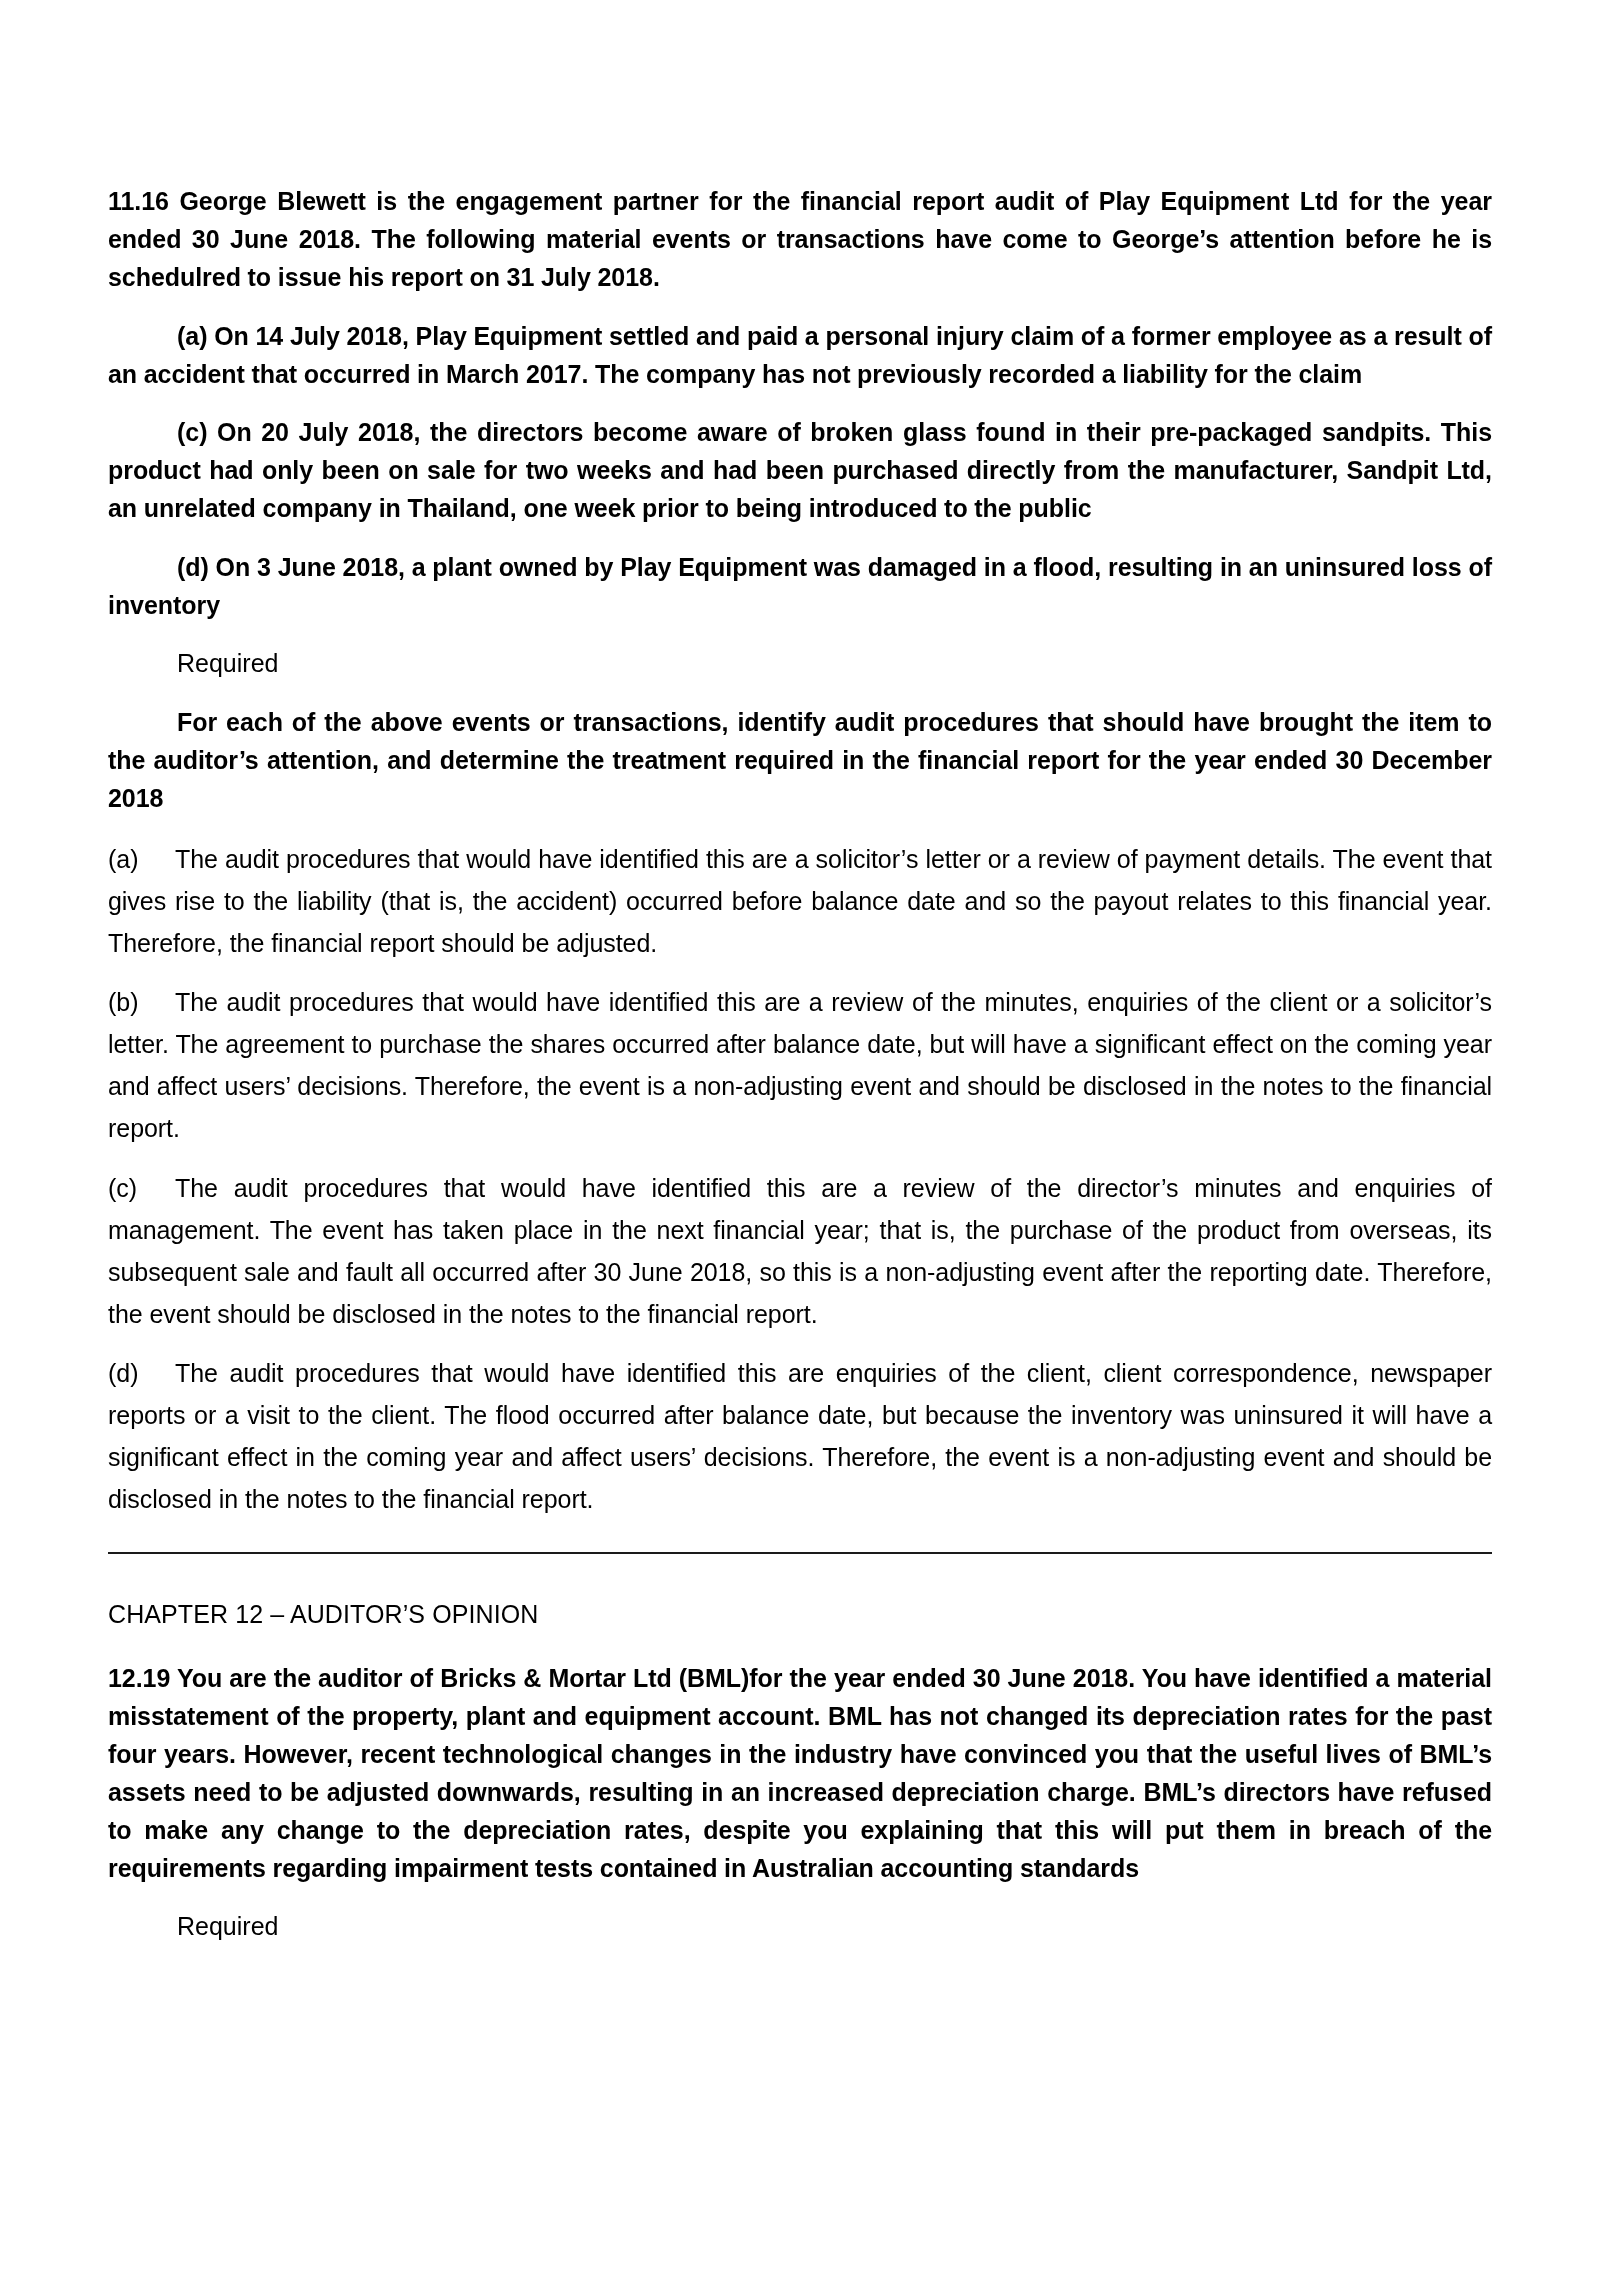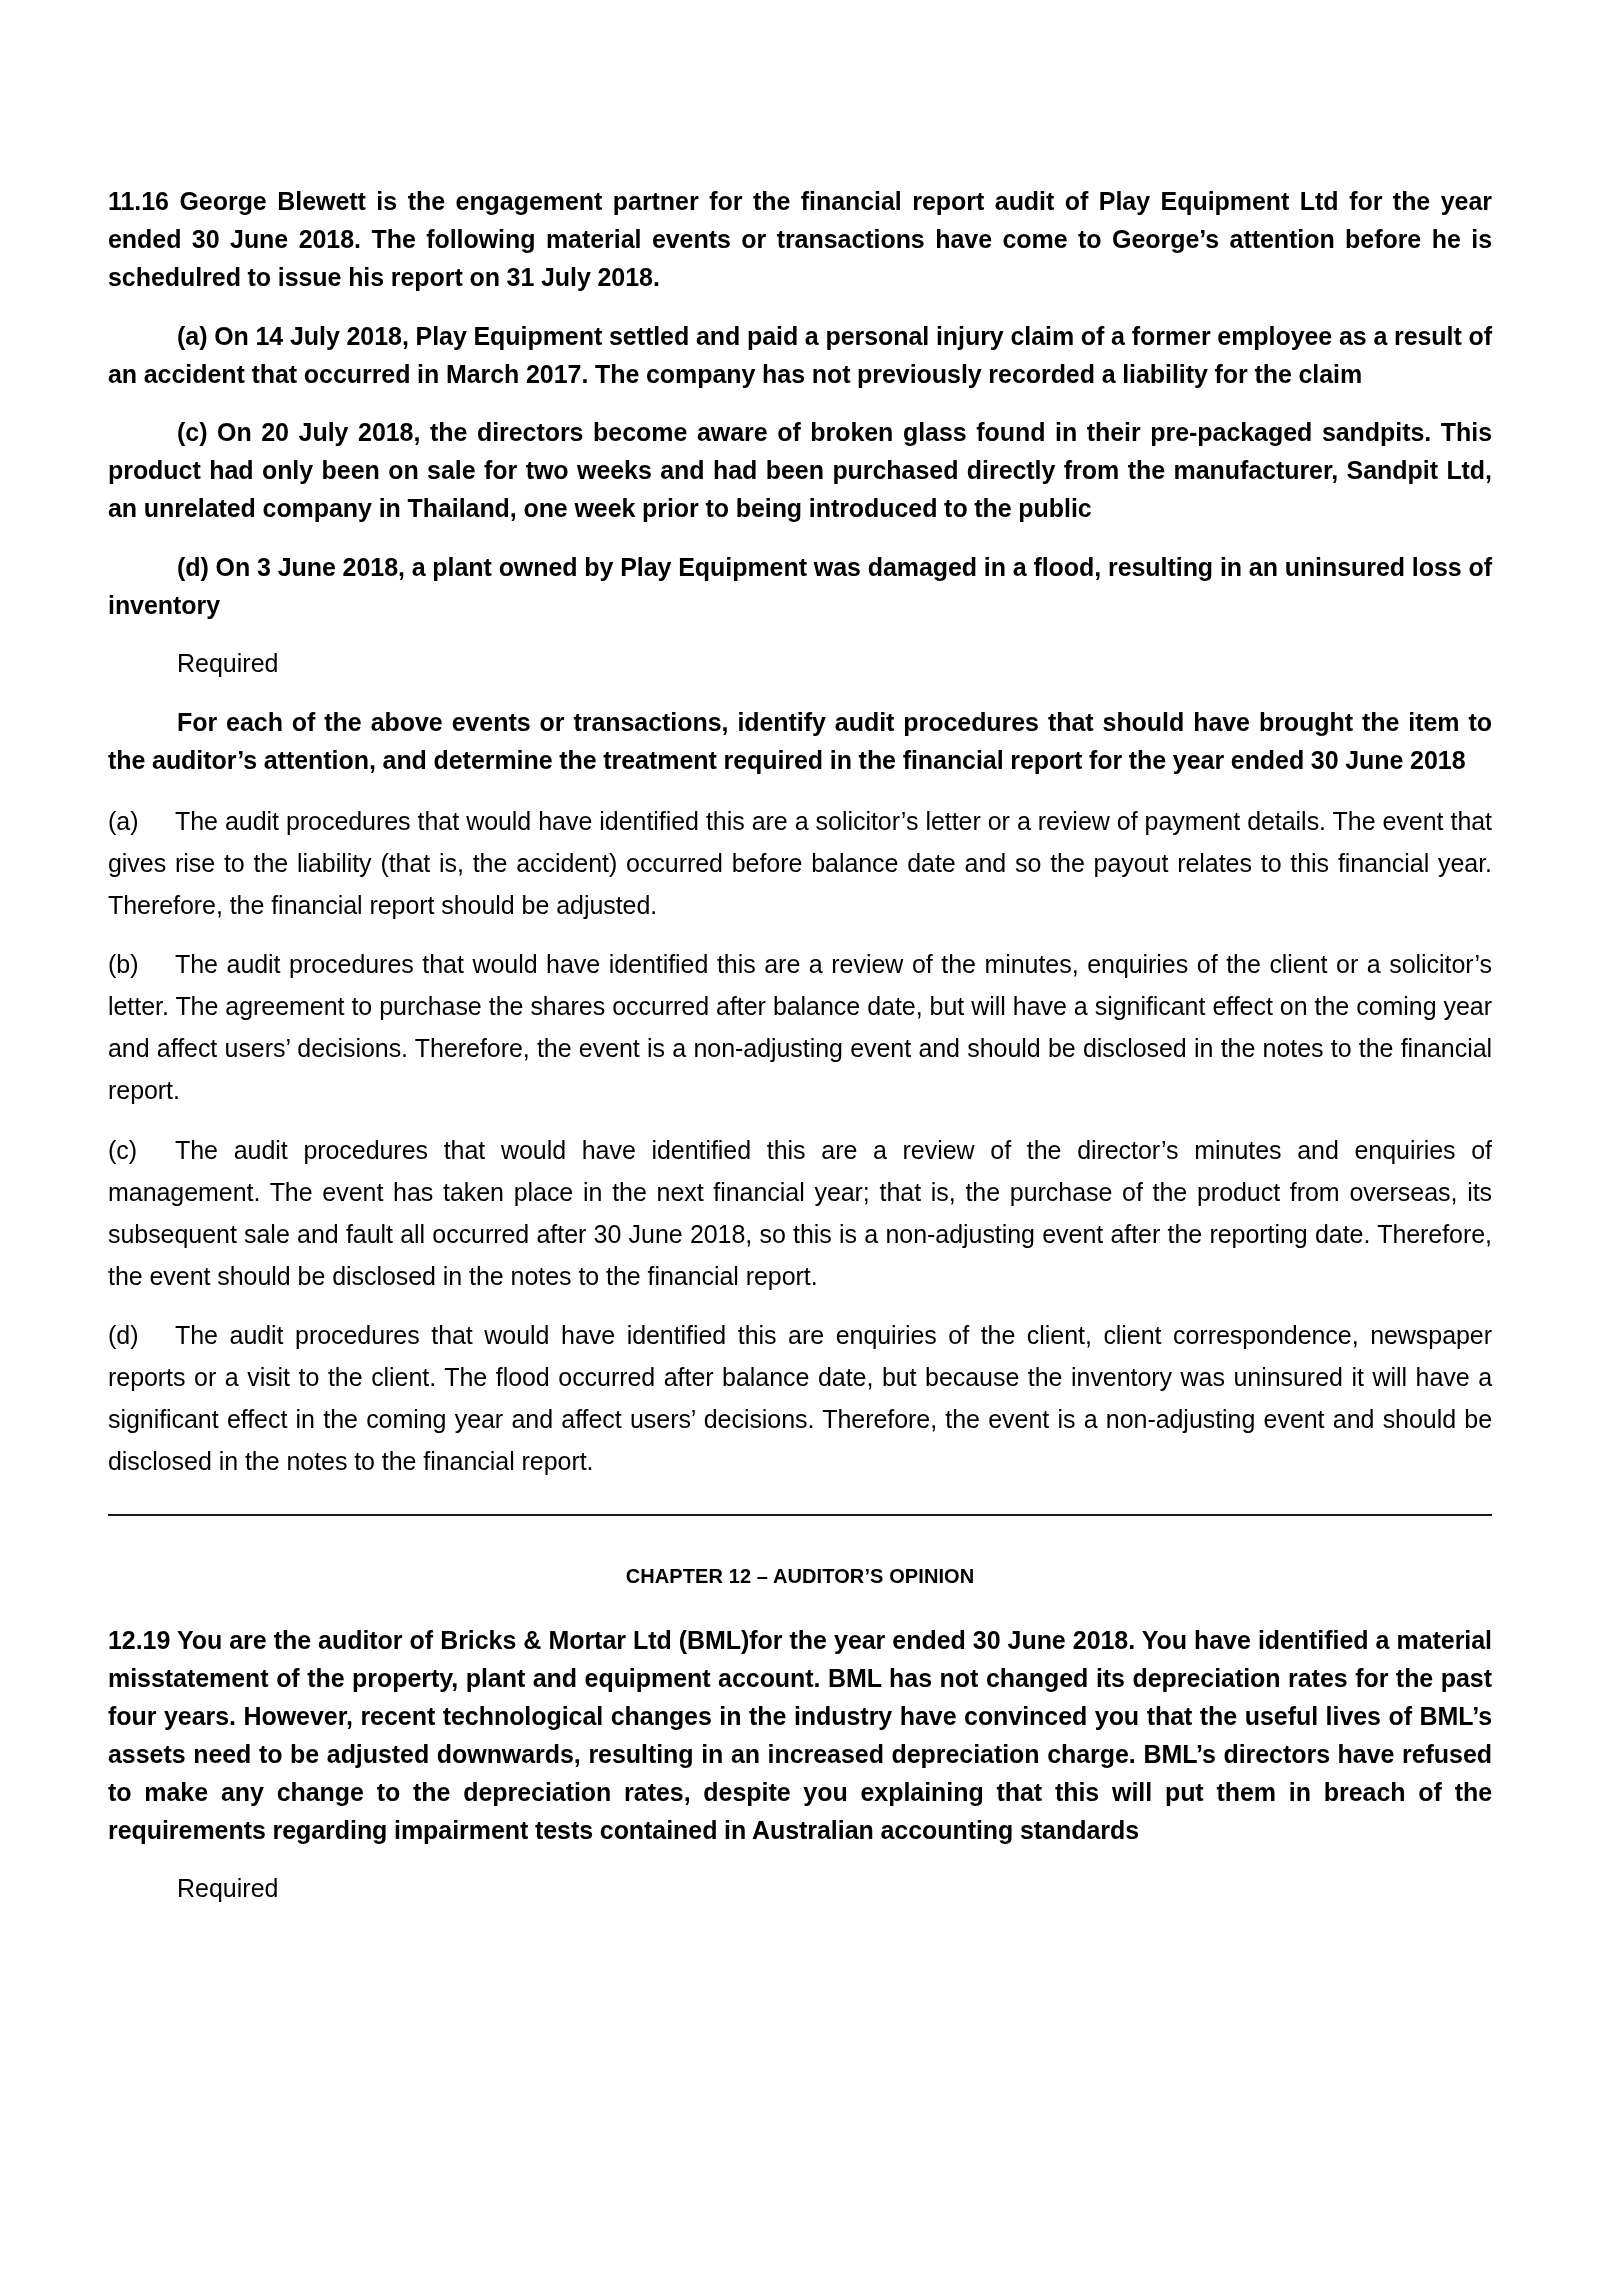--- a/index.html
+++ b/index.html
@@ -68,24 +68,24 @@
     width: 1384px;
   }
   hr.section-rule {
     border: none;
     border-top: 2.9px solid #1a1a1a;
     margin: 0;
     height: 0;
     width: 100%;
   }
   .chapter-heading {
-    font-weight: bold;
-    font-size: 20px;
+    font-weight: normal;
+    font-size: 25px;
     line-height: 38px;
-    text-align: center;
+    text-align: left;
     margin-top: 41px;
     margin-bottom: 25.5px;
     letter-spacing: 0.1px;
   }
 </style>
 </head>
 <body>
 
 <div class="page">
   <div class="content">
@@ -94,21 +94,21 @@
 
     <p class="q-para indent">(a) On 14 July 2018, Play Equipment settled and paid a personal injury claim of a former employee as a result of an accident that occurred in March 2017. The company has not previously recorded a liability for the claim</p>
 
 
     <p class="q-para indent">(c) On 20 July 2018, the directors become aware of broken glass found in their pre-packaged sandpits. This product had only been on sale for two weeks and had been purchased directly from the manufacturer, Sandpit Ltd, an unrelated company in Thailand, one week prior to being introduced to the public</p>
 
     <p class="q-para indent">(d) On 3 June 2018, a plant owned by Play Equipment was damaged in a flood, resulting in an uninsured loss of inventory</p>
 
     <p class="required-label">Required</p>
 
-    <p class="q-para indent">For each of the above events or transactions, identify audit procedures that should have brought the item to the auditor’s attention, and determine the treatment required in the financial report for the year ended 30 June 2018</p>
+    <p class="q-para indent">For each of the above events or transactions, identify audit procedures that should have brought the item to the auditor’s attention, and determine the treatment required in the financial report for the year ended 30 December 2018</p>
 
     <p class="a-para">
       <span class="marker">(a)</span><span>The audit procedures that would have identified this are a solicitor’s letter or a review of payment details. The event that gives rise to the liability (that is, the accident) occurred before balance date and so the payout relates to this financial year. Therefore, the financial report should be adjusted.</span>
     </p>
 
     <p class="a-para">
       <span class="marker">(b)</span><span>The audit procedures that would have identified this are a review of the minutes, enquiries of the client or a solicitor’s letter. The agreement to purchase the shares occurred after balance date, but will have a significant effect on the coming year and affect users’ decisions. Therefore, the event is a non-adjusting event and should be disclosed in the notes to the financial report.</span>
     </p>
 
     <p class="a-para">

